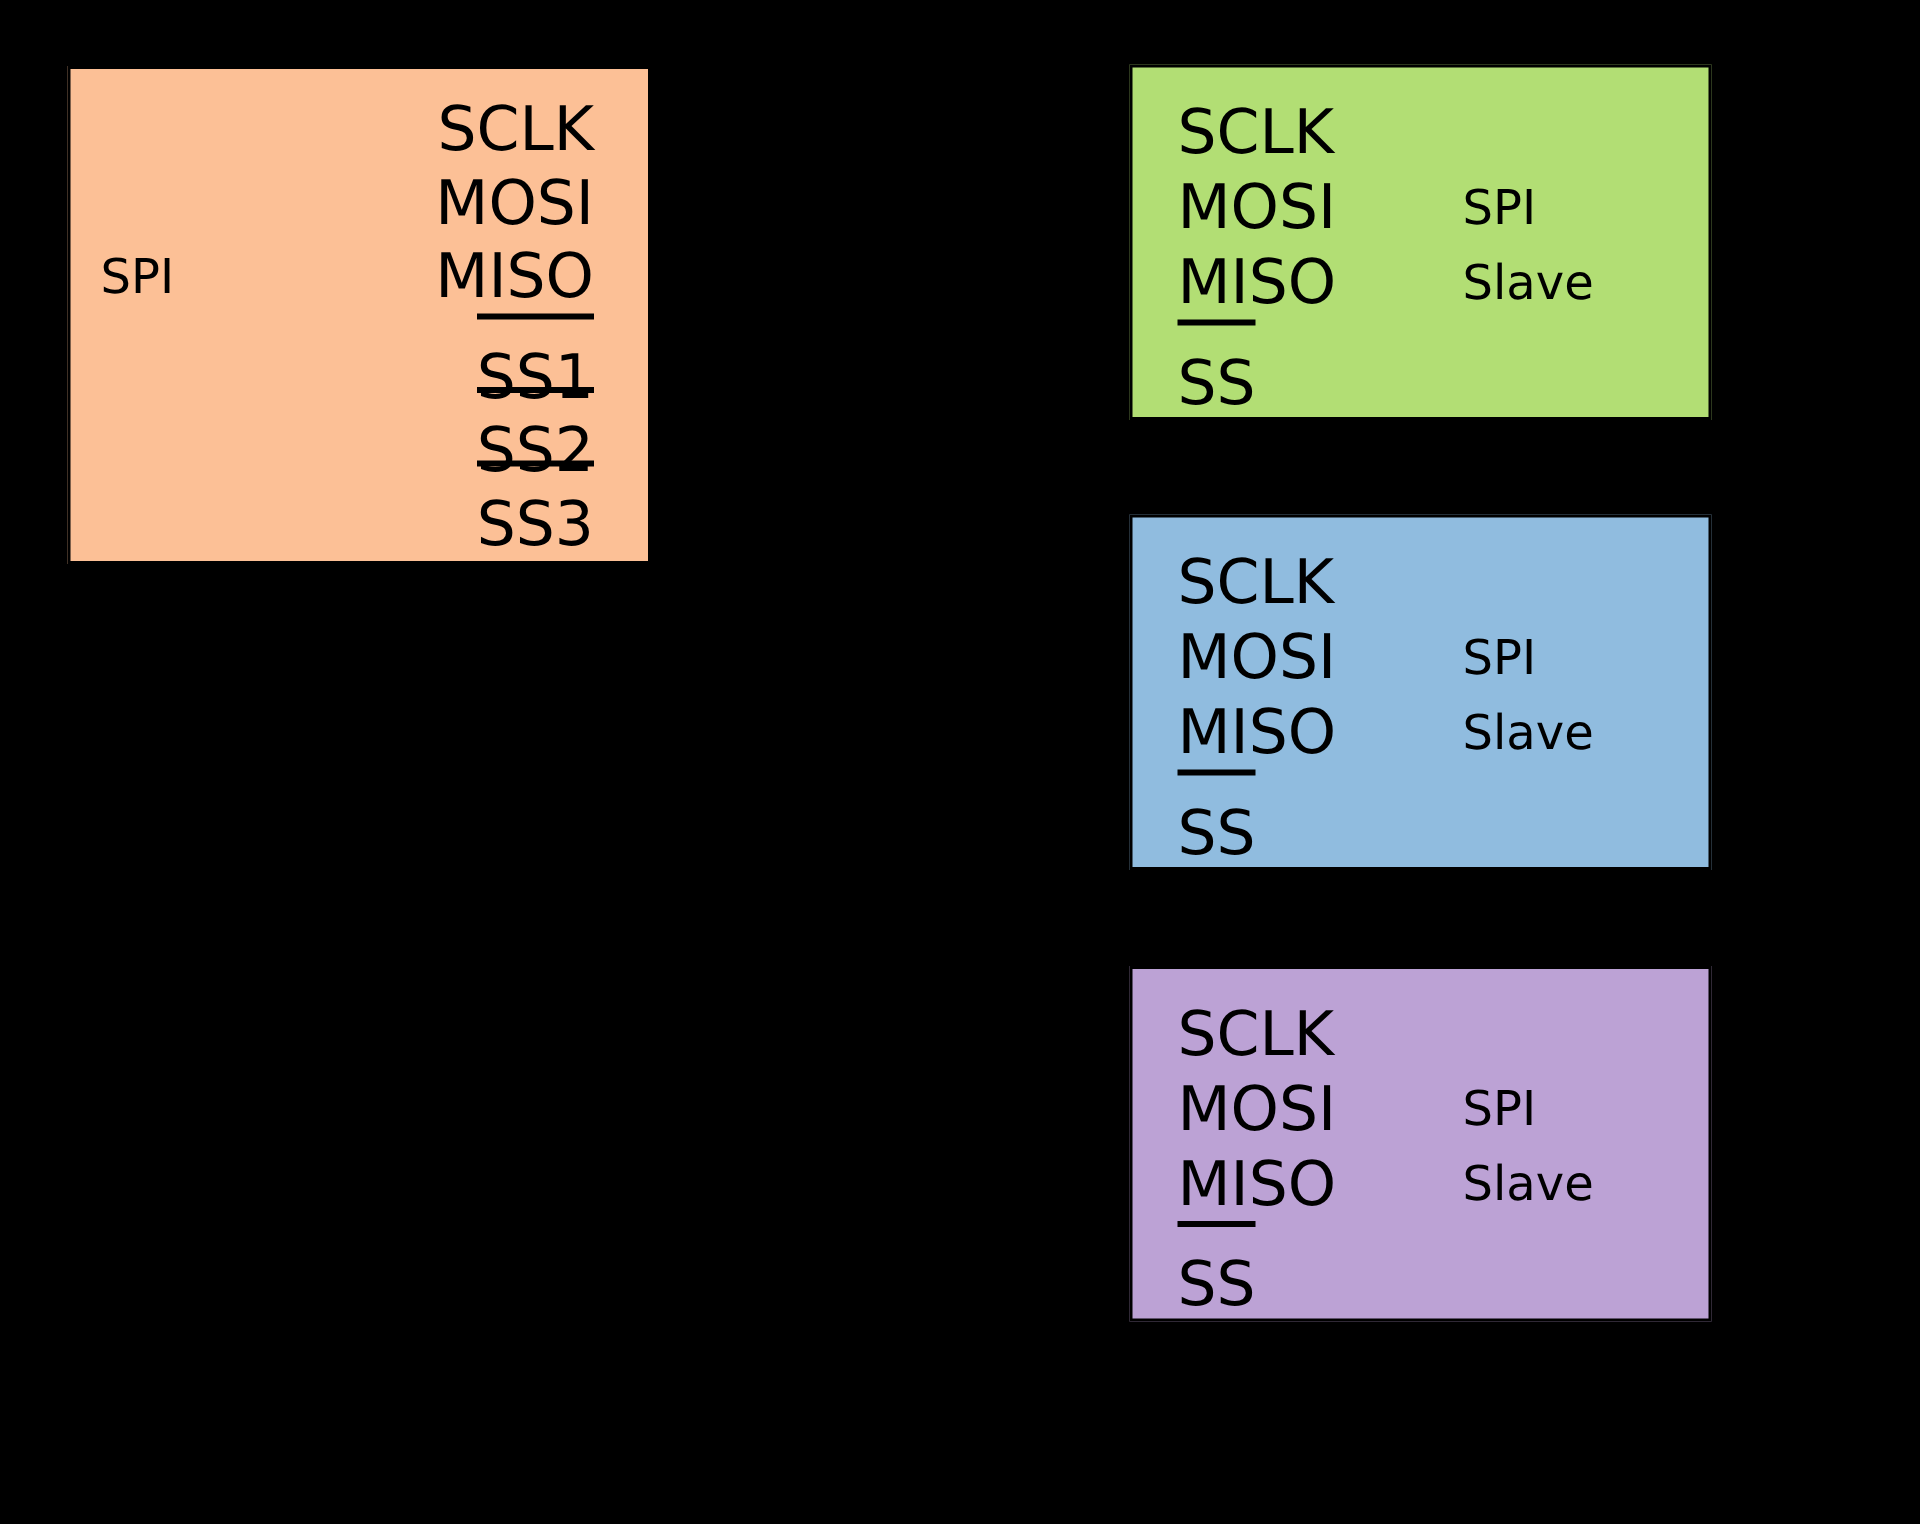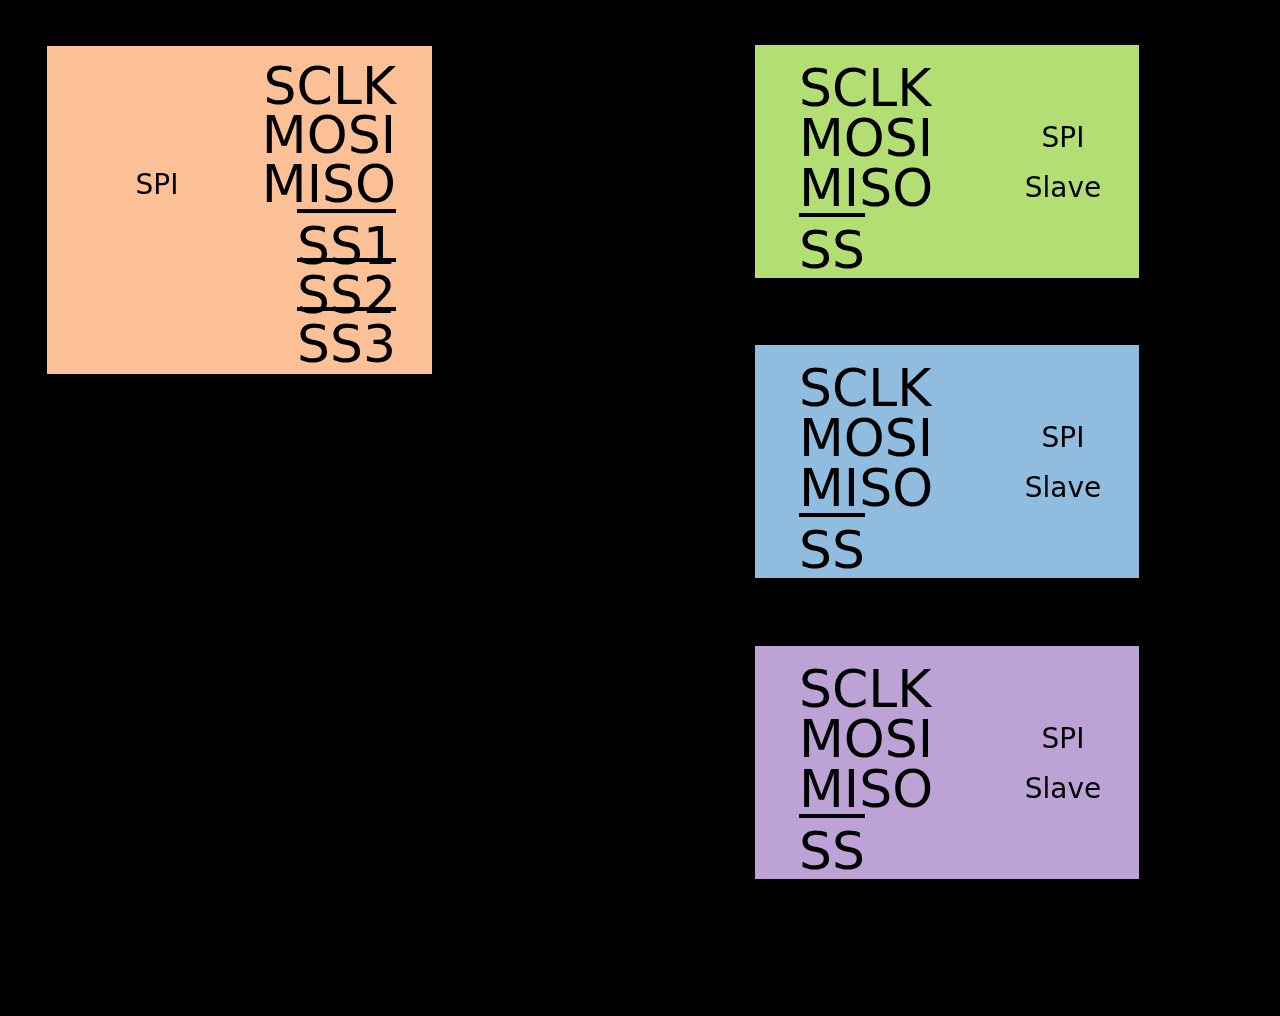--- a/index.html
+++ b/index.html
@@ -15,35 +15,35 @@
     position: absolute;
     box-sizing: border-box;
     border: 2px solid #000;
   }
   .master-box { left: 45px;  top: 44px;  width: 389px; height: 332px; }
   .slave-box  { left: 753px; width: 388px; height: 237px; }
   .slave-1 { top: 43px; }
   .slave-2 { top: 343px; }
   .slave-3 { top: 644px; }
 
-  .pins { position: absolute; font-size: 52px; white-space: nowrap; margin-left: 14px; }
+  .pins { position: absolute; font-size: 41px; white-space: nowrap; }
   .master-box .pins { top: 16px; right: 36px; text-align: right; }
   .master-box .pin  { height: 49px; line-height: 49px; }
   .slave-box  .pins { top: 18px; left: 30px; }
   .slave-box  .pin  { height: 50px; line-height: 50px; }
 
   
   .ov {
     display: inline-block;
     line-height: 1.02;
-    padding-top: 7px;
+    padding-top: 18px;
     border-top: 4px solid #000;
   }
 
-  .devname { position: absolute; font-size: 28px; text-align: center; }
+  .devname { position: absolute; font-size: 32px; text-align: left; }
   .master-box .devname { left: 20px;  top: 114px; width: 180px; }
   .master-box .devname .line { height: 49px; line-height: 49px; }
   .slave-box  .devname { left: 220px; top: 68px;  width: 176px; }
   .slave-box  .devname .line { height: 50px; line-height: 50px; }
 </style>
 </head>
 <body>
 
 <div class="canvas" style="background: rgb(0, 0, 0); color: rgb(0, 0, 0);">
 

